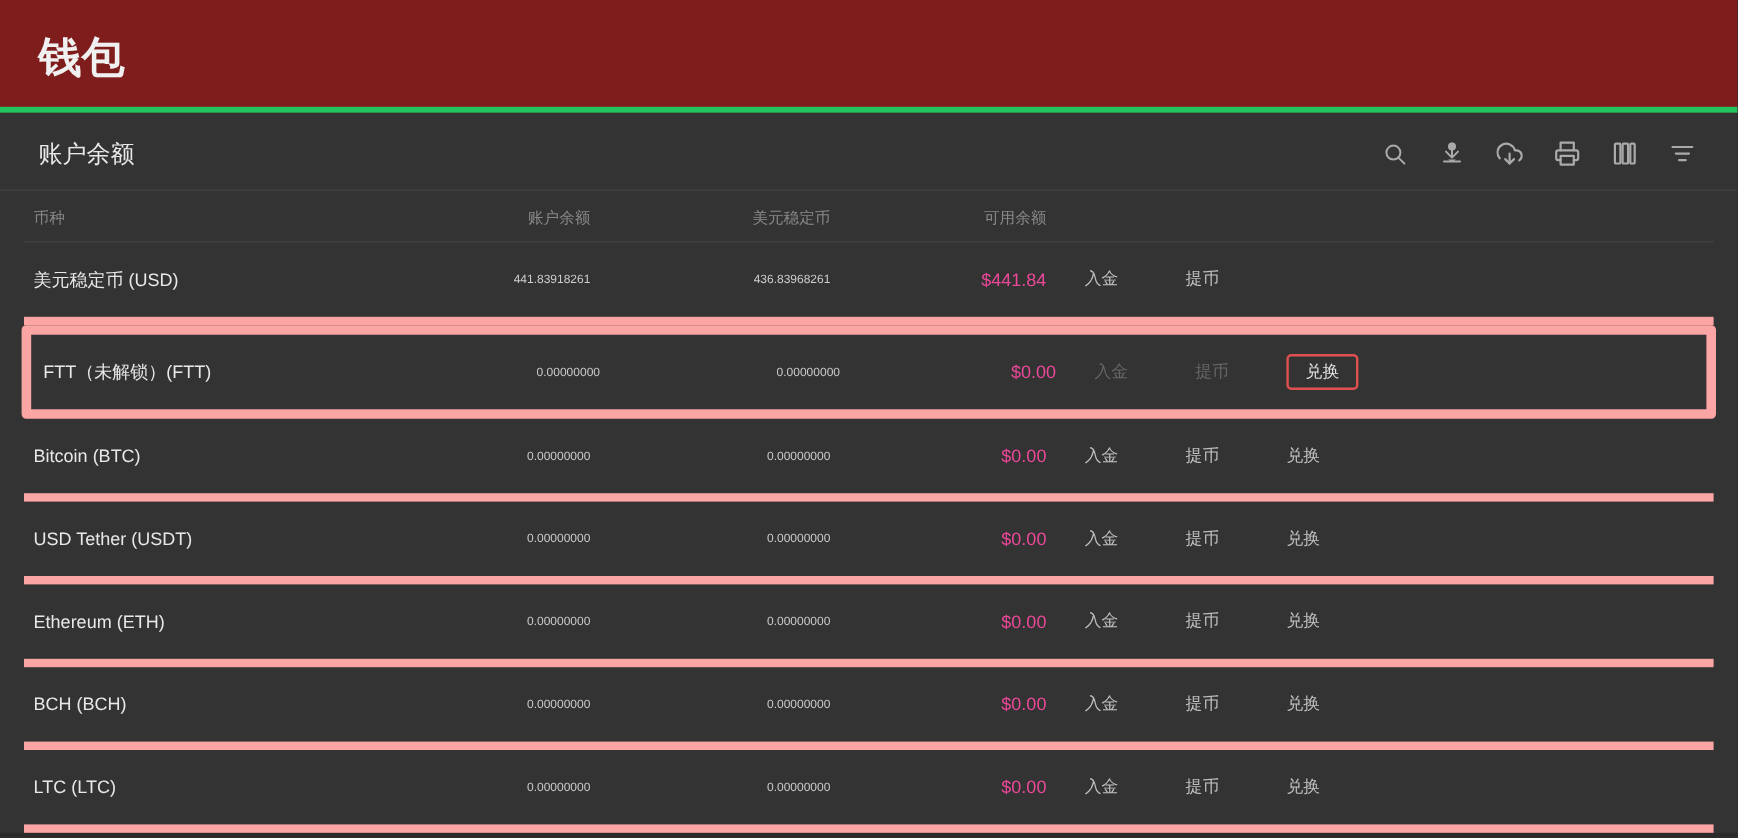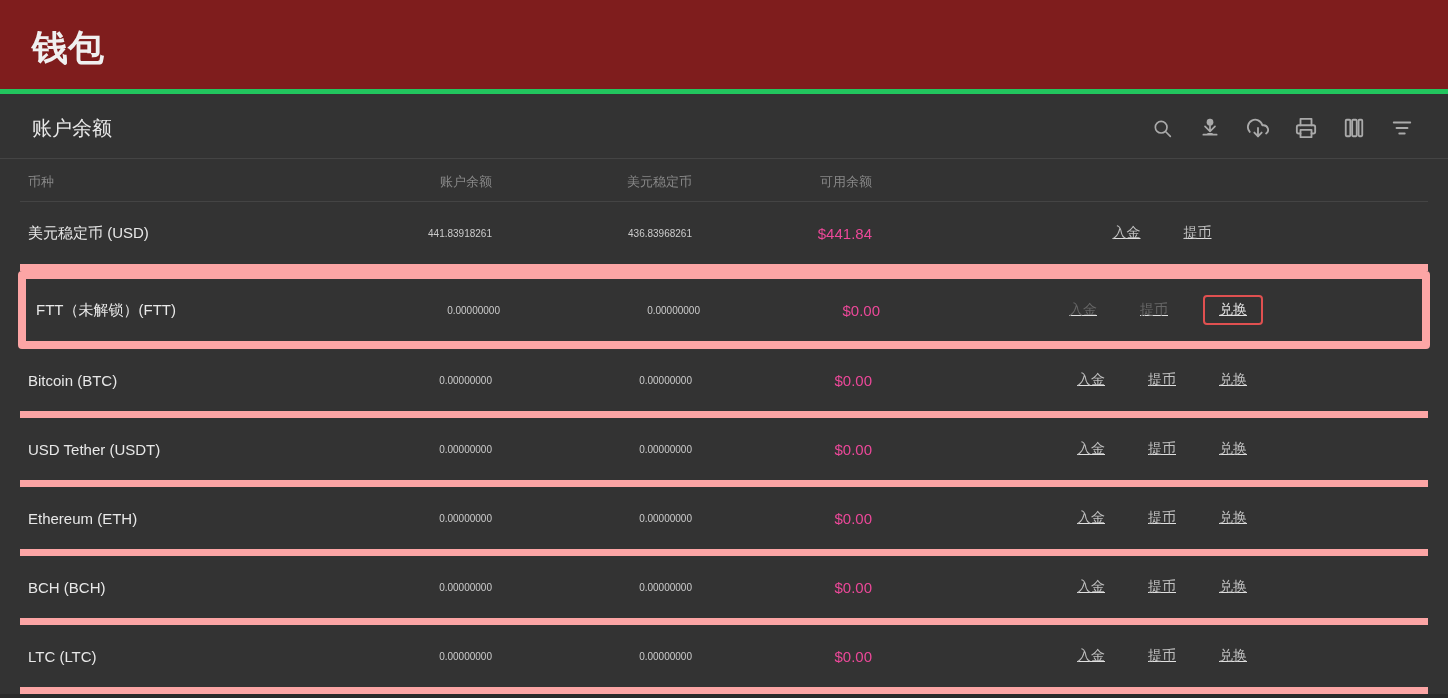--- a/index.html
+++ b/index.html
@@ -109,24 +109,23 @@
     }
 
     .cell.usd {
       text-align: right;
       color: #ec4899;
     }
 
     .actions-cell {
       display: flex;
       align-items: center;
-      justify-content: center;
-      gap: 27px;
+      justify-content: flex-start;
+      gap: 40px;
       padding-left: 16px;
-      text-decoration: underline;
     }
 
     .action-btn {
       color: #c0c0c0;
       font-size: 14px;
       cursor: pointer;
       background: none;
       border: none;
       padding: 4px 8px;
     }

